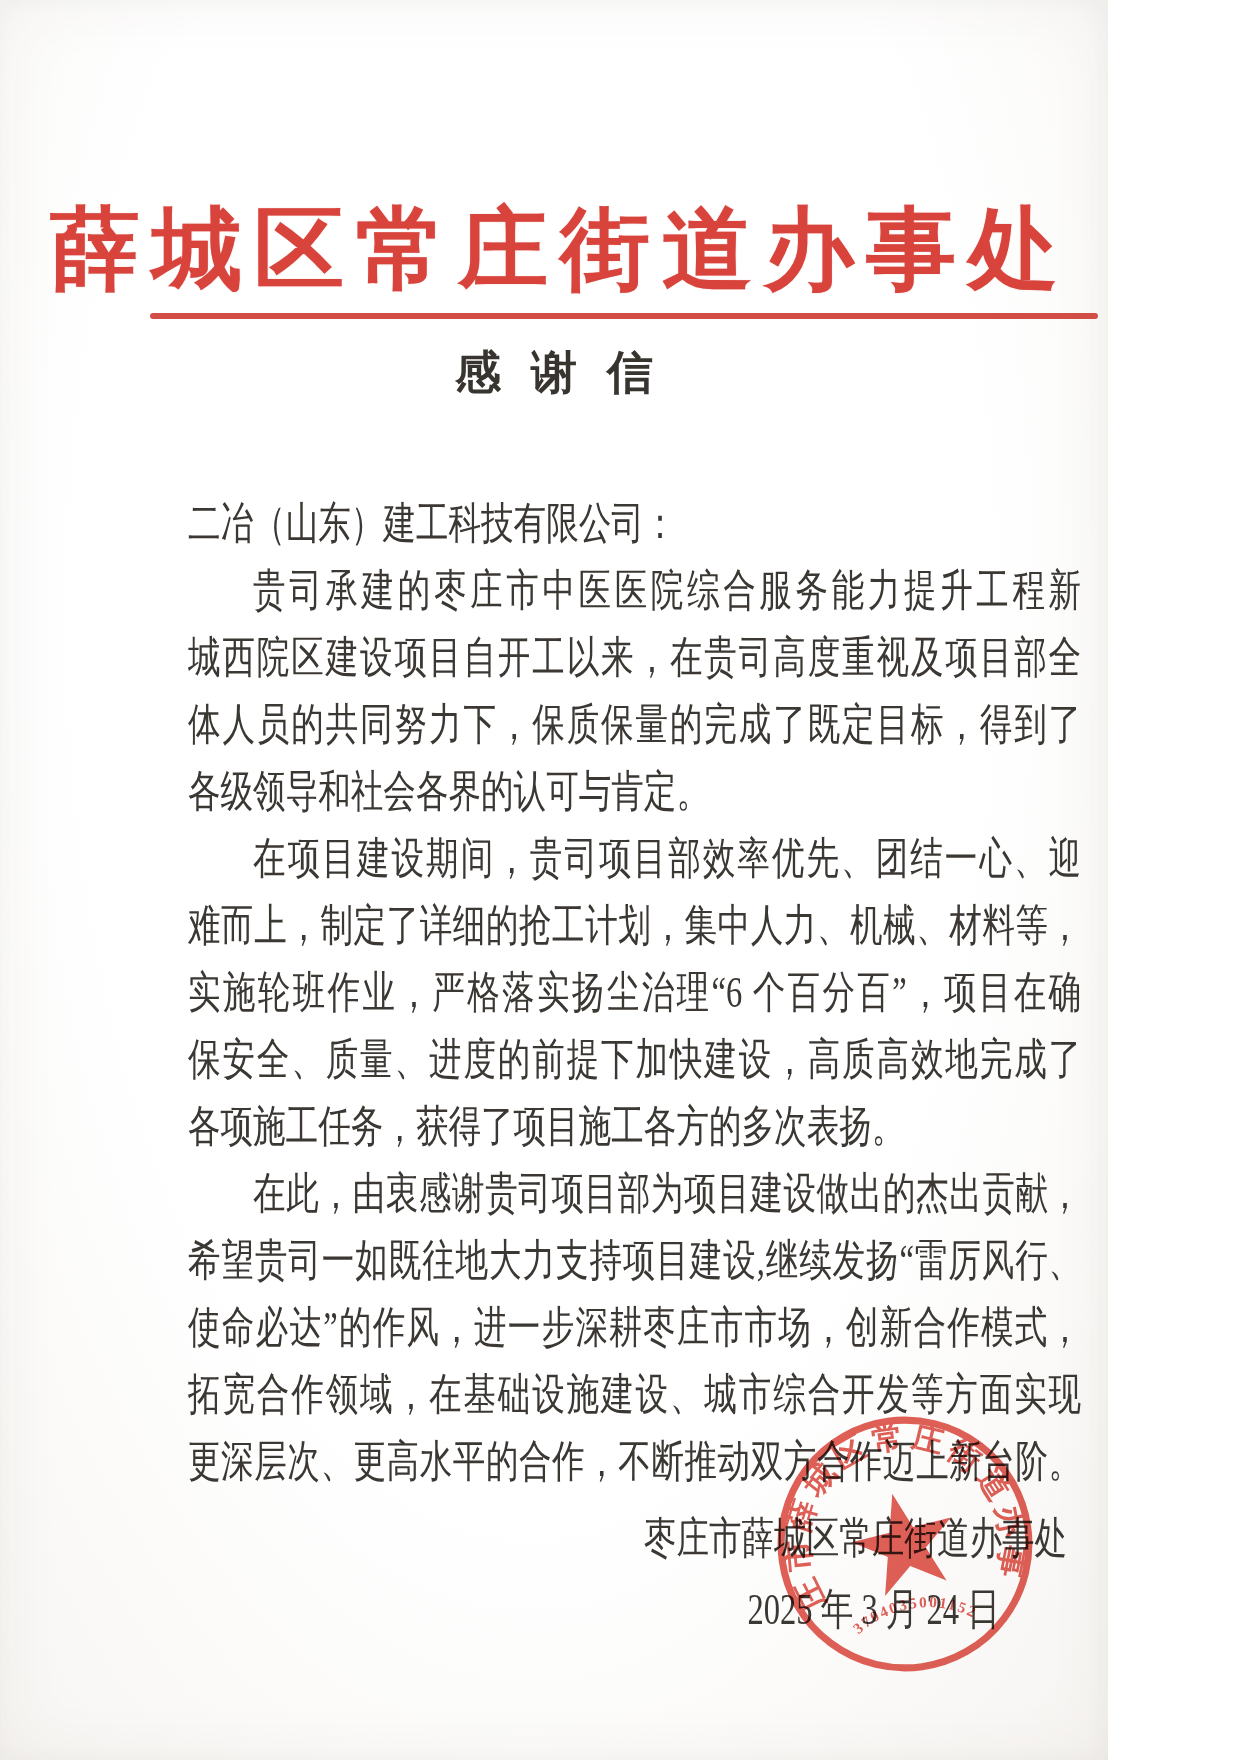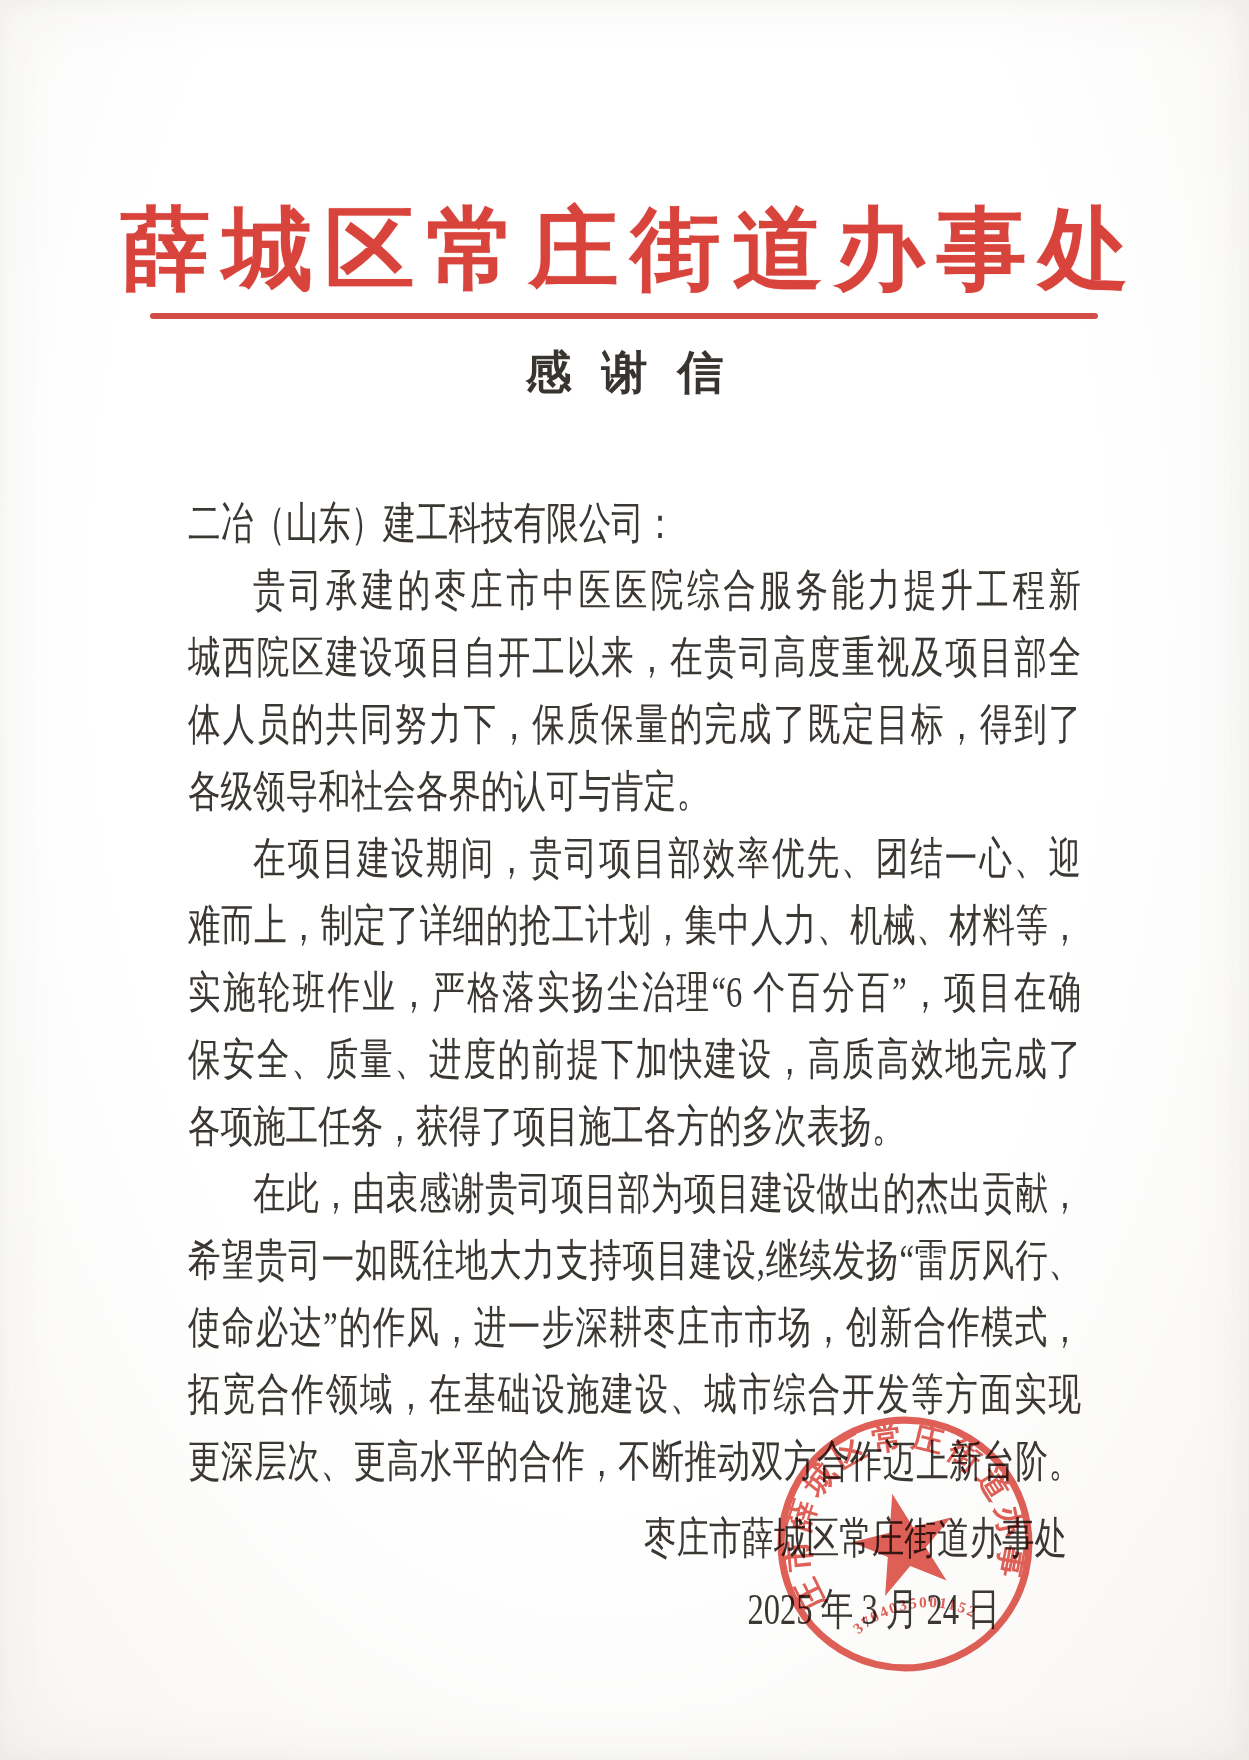--- a/index.html
+++ b/index.html
@@ -1,18 +1,18 @@
 <!DOCTYPE html>
 <html><head>
 <meta charset="utf-8">
 <style>
   html,body{margin:0;padding:0;background:#ffffff;}
   .page{
     position:relative;
-    width:1249px;height:1760px;
+    width:1108px;height:1760px;
     overflow:hidden;
     background:
       radial-gradient(ellipse at 48% 35%, #ffffff 55%, rgba(246,244,241,.9) 100%),
       linear-gradient(180deg,#fdfdfc 0%,#fdfdfd 70%,#faf9f7 100%);
     box-shadow:inset 0 0 70px rgba(70,60,45,.05), inset -6px 0 22px rgba(70,60,45,.03);
     font-family:"Liberation Serif","DejaVu Serif",serif;
   }
   .letterhead{
     position:absolute;top:200px;left:0;width:100%;
     text-align:center;

